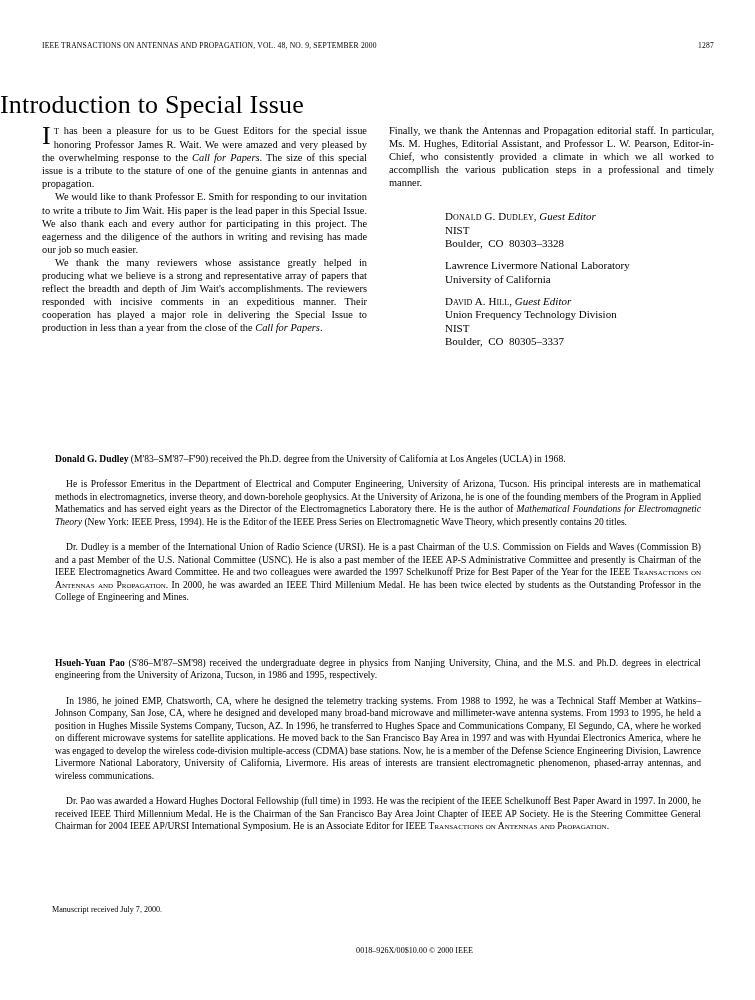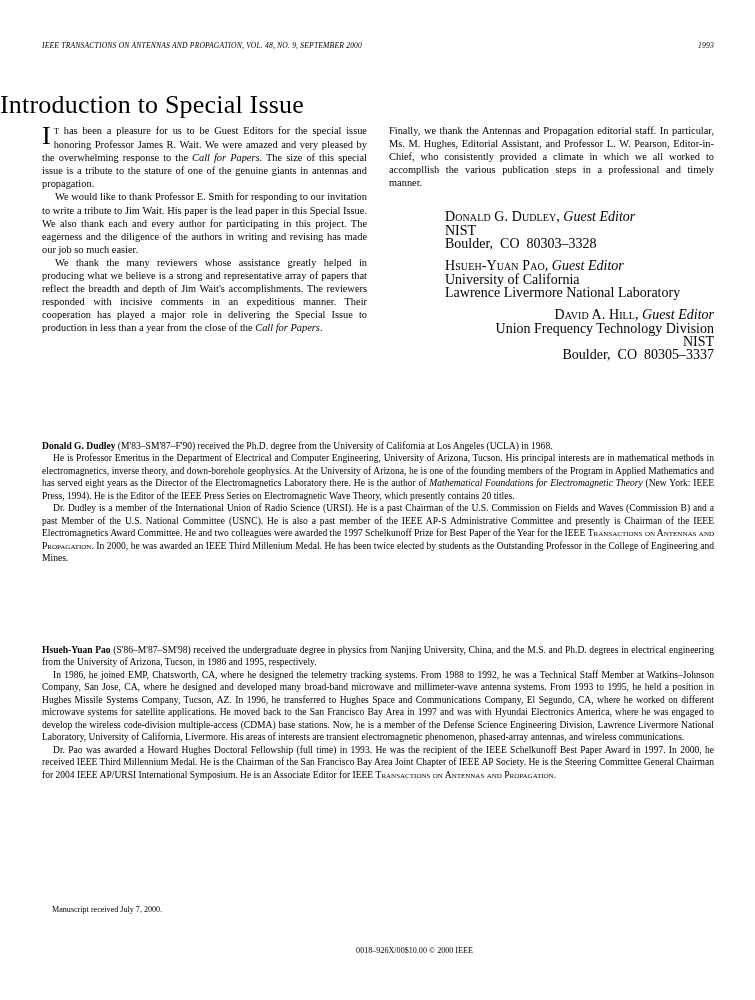--- a/index.html
+++ b/index.html
@@ -28,21 +28,20 @@
   .runhead {
     position: absolute;
     left: 42px;
     top: 41px;
     width: 672px;
     display: flex;
     justify-content: space-between;
     align-items: flex-start;
     font-size: 7.4px;
     letter-spacing: 0.18px;
-    font-style: italic;
   }
   .runhead-text {
     font-variant: small-caps;
     text-transform: uppercase;
     font-size: 7.6px;
   }
   .runhead-page {
     font-size: 7.6px;
   }
 
@@ -90,41 +89,41 @@
   }
   .smallcapstart {
     font-size: 8.6px;
   }
   i, .ital { font-style: italic; }
 
   
   .sig {
     margin-top: 21px;
     padding-left: 56px;
-    font-size: 14px;
+    font-size: 11px;
     line-height: 13.3px;
   }
   .sig-group { margin-bottom: 9px; }
-  .sig-group:last-child { margin-bottom: 3px; text-align: right; }
+  .sig-group:last-child { margin-bottom: 3px; }
   .sig-name {
     font-variant: small-caps;
     letter-spacing: 0.1px;
   }
   .sig-role { font-style: italic; }
   .sig-line { white-space: pre; }
 
   
   .bios {
     position: absolute;
     left: 42px;
     width: 672px;
   }
   .bio { margin-bottom: 0; }
   .bio p {
-    margin: 0;
+    margin: 13px;
     font-size: 9.55px;
     line-height: 12.45px;
     text-align: justify;
     text-indent: 11px;
     hyphens: auto;
   }
   .bio p.lead { text-indent: 0; }
   .bio-name { font-weight: bold; }
   .sc {
     font-variant: small-caps;
@@ -148,21 +147,21 @@
     font-size: 8.1px;
   }
 </style>
 </head>
 <body>
 
 <div class="page">
 
   <div class="runhead">
     <span class="runhead-text">IEEE TRANSACTIONS ON ANTENNAS AND PROPAGATION, VOL. 48, NO. 9, SEPTEMBER 2000</span>
-    <span class="runhead-page">1993</span>
+    <span class="runhead-page">1287</span>
   </div>
 
   <h1 class="doc-title">Introduction to Special Issue</h1>
 
   <div class="cols">
 
     <div class="col">
       <p class="first"><span class="dropcap">I</span><span class="smallcapstart">T</span><span> has been a pleasure for us to be Guest Editors for the special issue honoring Professor James R. Wait. We were amazed and very pleased by the overwhelming response to the </span><i>Call for Papers</i><span>. The size of this special issue is a tribute to the stature of one of the genuine giants in antennas and propagation.</span></p>
       <p>We would like to thank Professor E. Smith for responding to our invitation to write a tribute to Jim Wait. His paper is the lead paper in this Special Issue. We also thank each and every author for participating in this project. The eagerness and the diligence of the authors in writing and revising has made our job so much easier.</p>
       <p><span>We thank the many reviewers whose assistance greatly helped in producing what we believe is a strong and representative array of papers that reflect the breadth and depth of Jim Wait's accomplishments. The reviewers responded with incisive comments in an expeditious manner. Their cooperation has played a major role in delivering the Special Issue to production in less than a year from the close of the </span><i>Call for Papers</i><span>.</span></p>
@@ -173,23 +172,22 @@
 
       <div class="sig">
 
         <div class="sig-group">
           <div><span class="sig-name">Donald G. Dudley</span><span class="sig-role">, Guest Editor</span></div>
           <div class="sig-line">NIST</div>
           <div class="sig-line">Boulder,  CO  80303–3328</div>
         </div>
 
         <div class="sig-group">
-          <div><span class="sig-name">Hsueh-Yuan Pao</span><span class="sig-role">, Guest Editor</span></div>
+          <div class="sig-line">Lawrence Livermore National Laboratory</div>
           <div class="sig-line">University of California</div>
-          <div class="sig-line">Lawrence Livermore National Laboratory</div>
         </div>
 
         <div class="sig-group">
           <div><span class="sig-name">David A. Hill</span><span class="sig-role">, Guest Editor</span></div>
           <div class="sig-line">Union Frequency Technology Division</div>
           <div class="sig-line">NIST</div>
           <div class="sig-line">Boulder,  CO  80305–3337</div>
         </div>
 
       </div>

